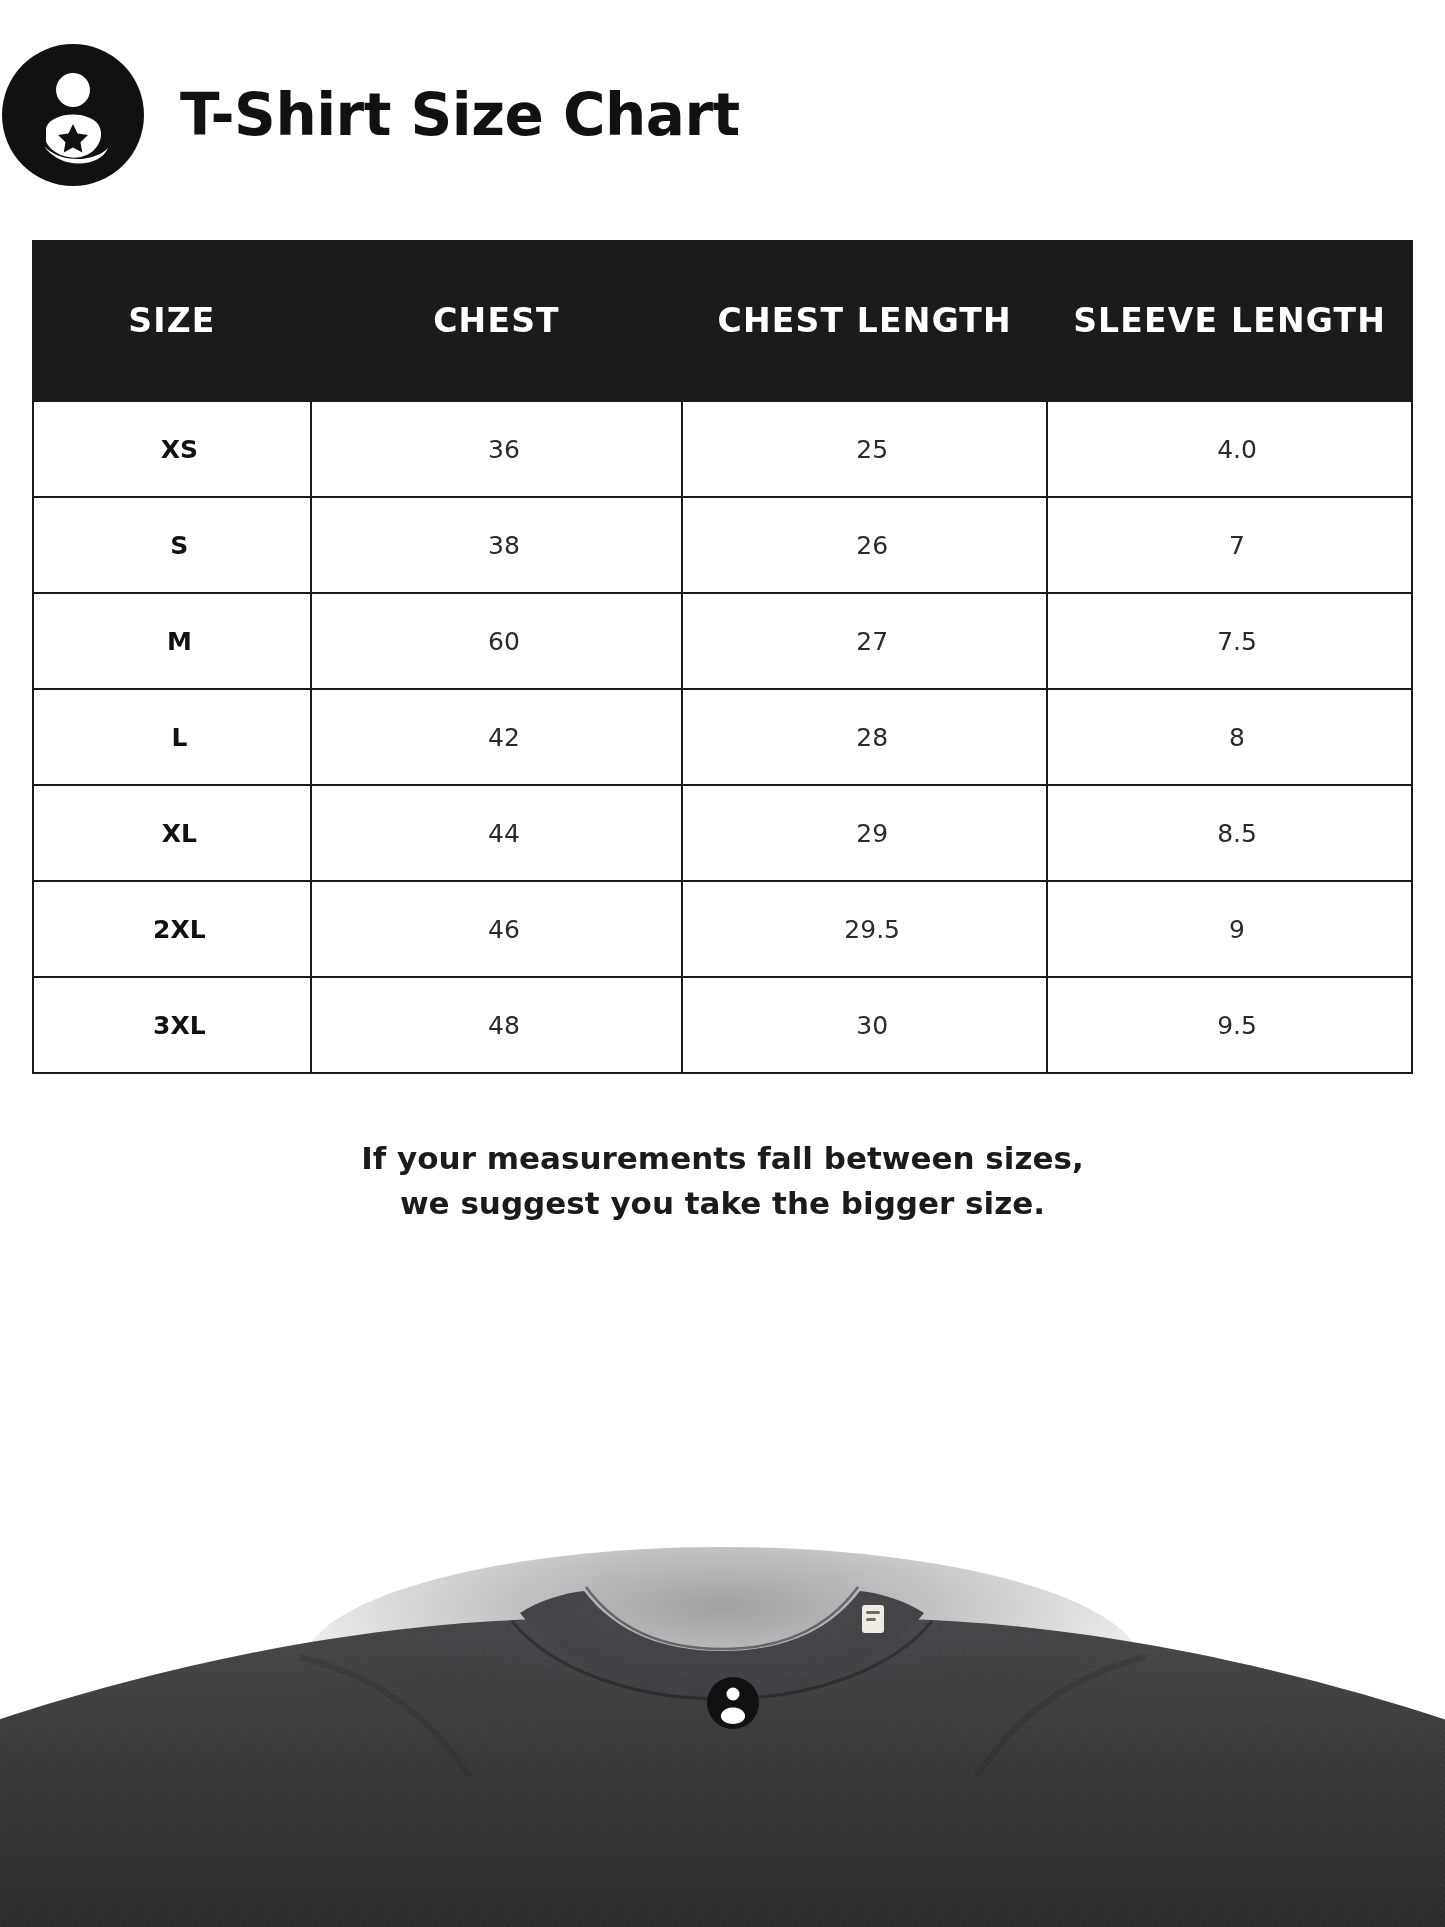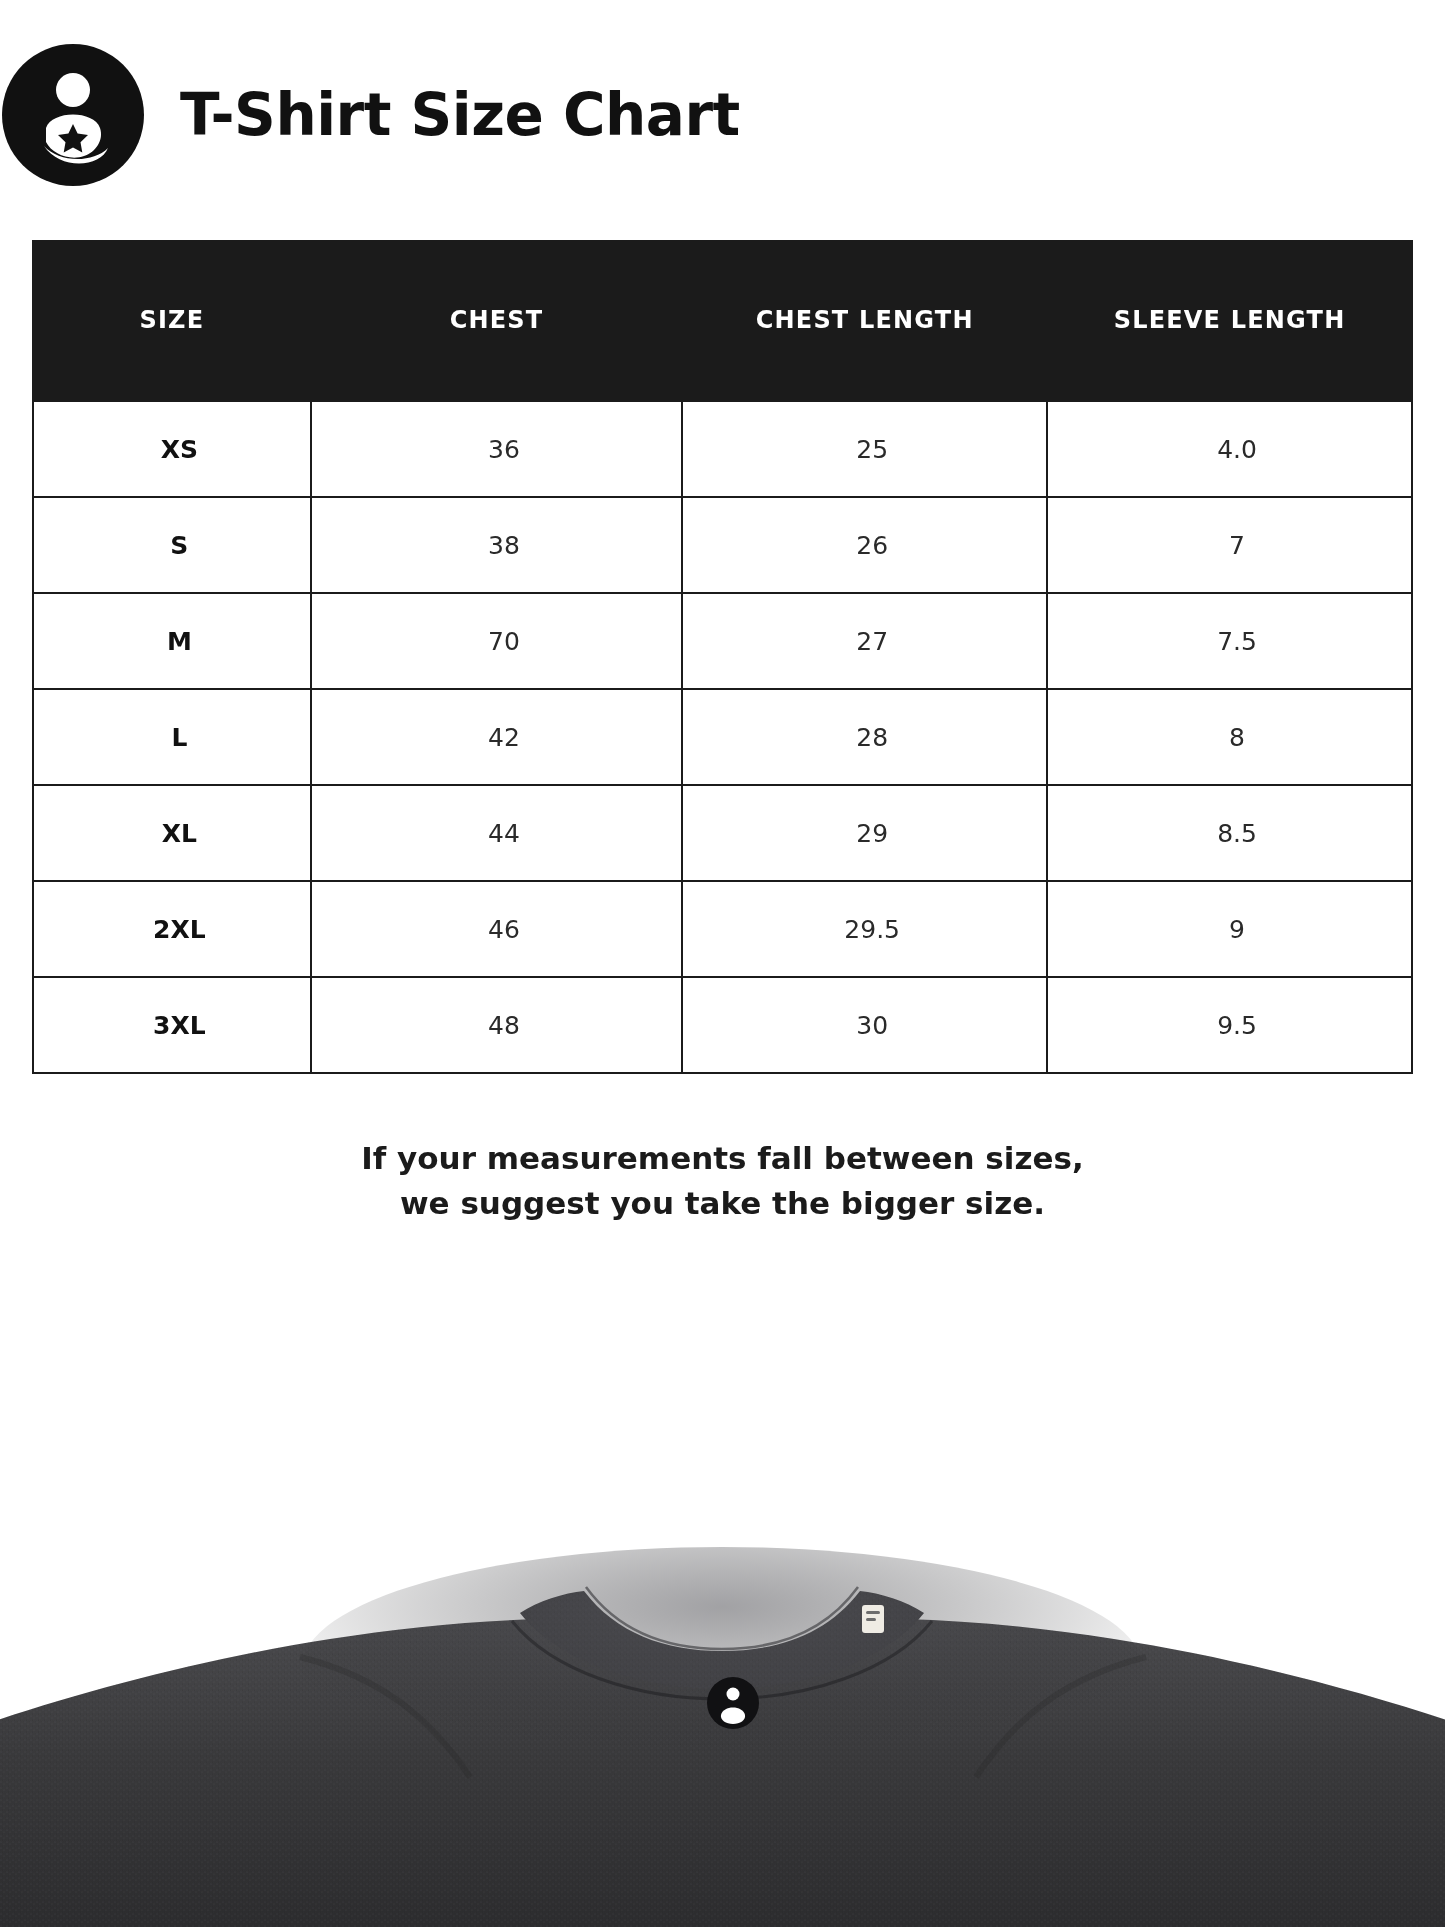--- a/index.html
+++ b/index.html
@@ -57,21 +57,21 @@
   }
   table.size-table th,
   table.size-table td {
     border: 2px solid #1b1b1b;
     text-align: center;
     vertical-align: middle;
   }
   table.size-table thead th {
     background: #1b1b1b;
     color: #ffffff;
-    font-size: 24px;
+    font-size: 33px;
     font-weight: 700;
     letter-spacing: 1.2px;
     height: 146px;
     padding: 6px 4px;
     line-height: 1.32;
   }
   table.size-table thead th:first-child { width: 20%; }
   table.size-table thead th:nth-child(2) { width: 27%; }
   table.size-table thead th:nth-child(3) { width: 26.5%; }
   table.size-table thead th:nth-child(4) { width: 26.5%; }
@@ -152,21 +152,21 @@
           <td>4.0</td>
         </tr>
         <tr>
           <td class="size-cell">S</td>
           <td>38</td>
           <td>26</td>
           <td>7</td>
         </tr>
         <tr>
           <td class="size-cell">M</td>
-          <td>70</td>
+          <td>60</td>
           <td>27</td>
           <td>7.5</td>
         </tr>
         <tr>
           <td class="size-cell">L</td>
           <td>42</td>
           <td>28</td>
           <td>8</td>
         </tr>
         <tr>

